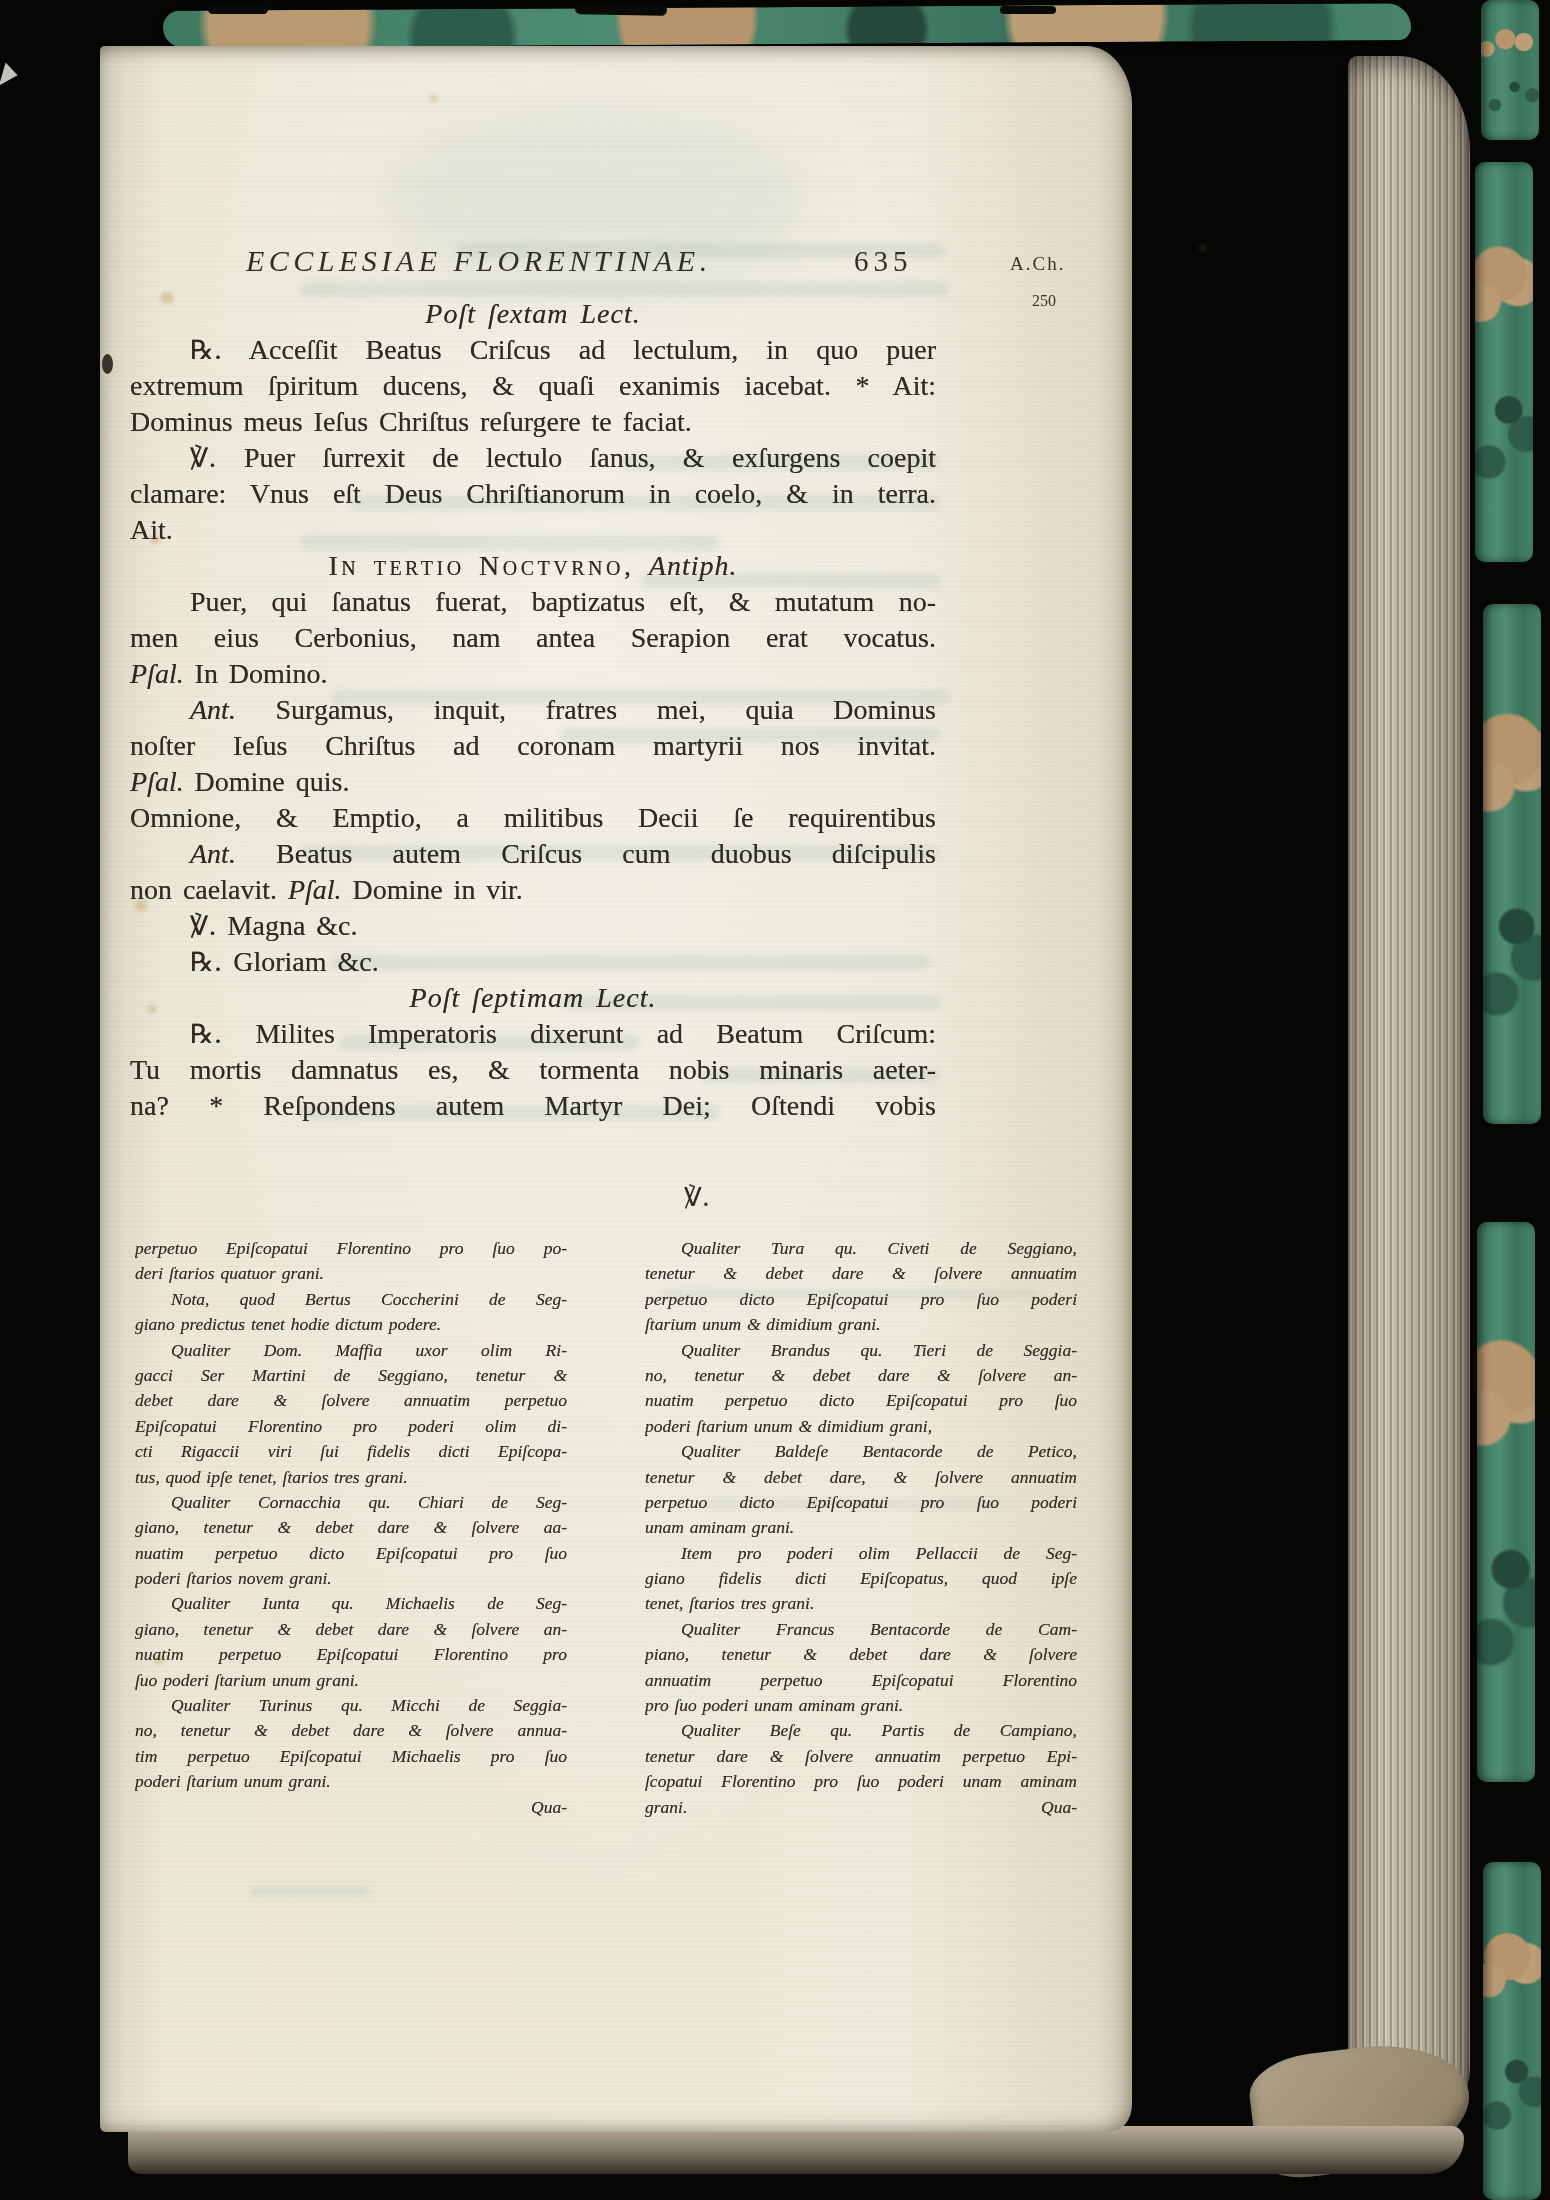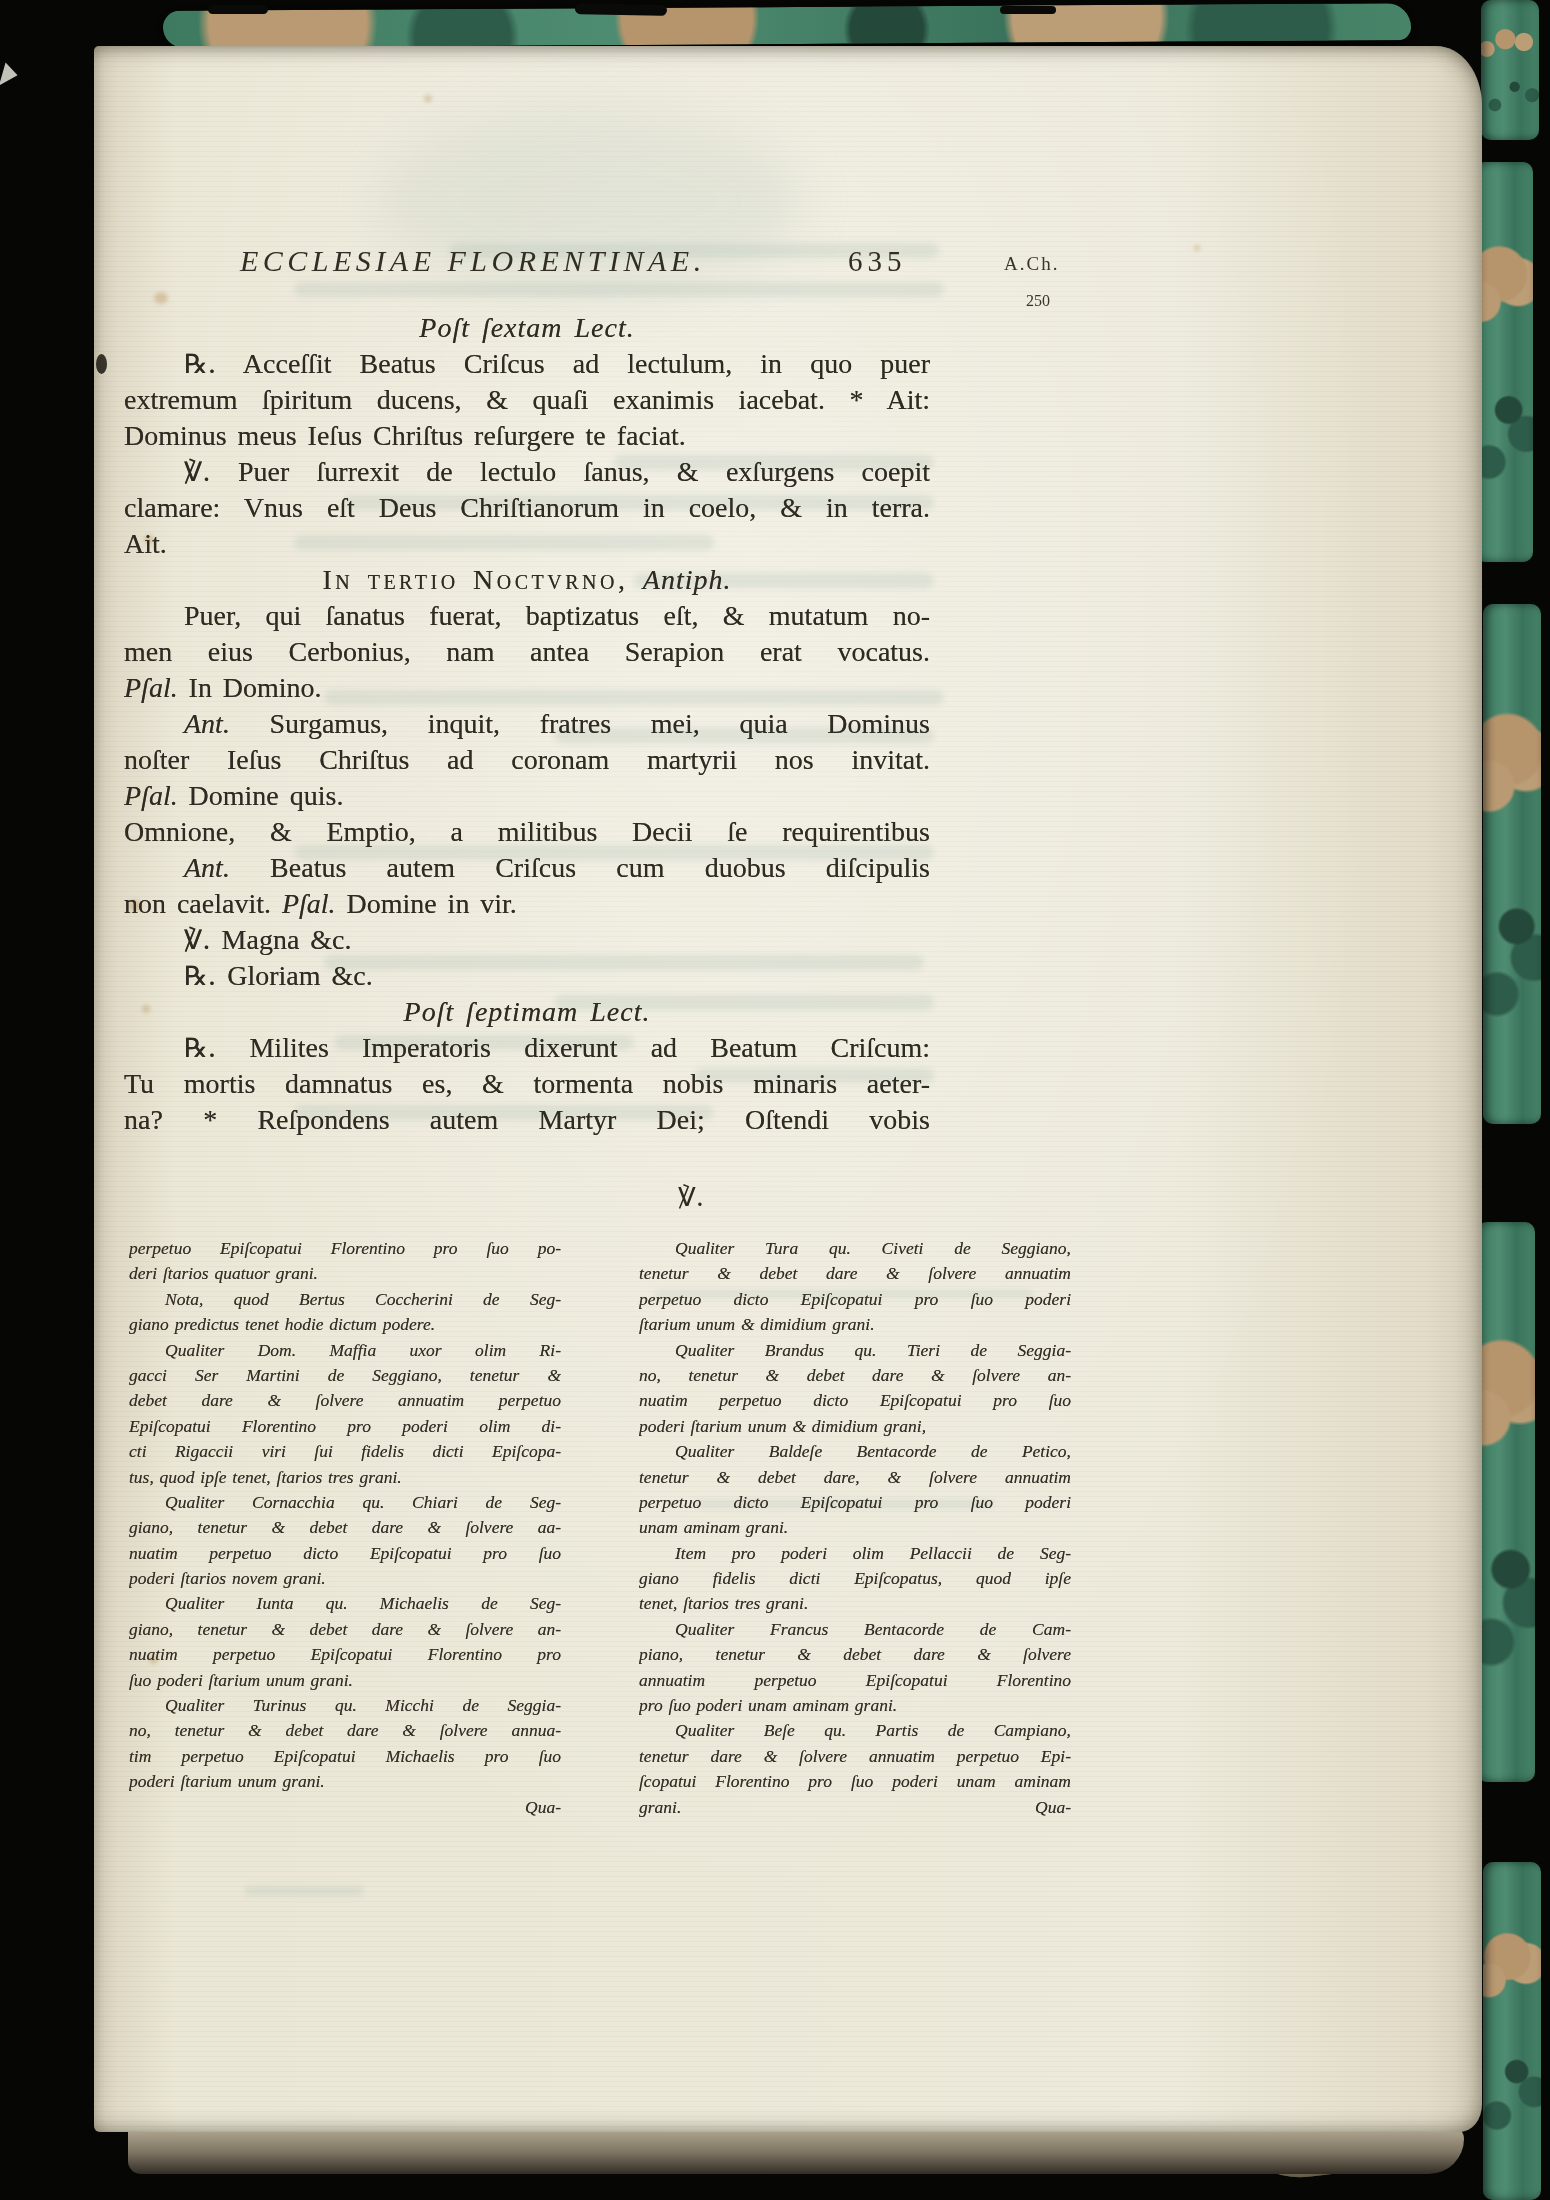--- a/index.html
+++ b/index.html
@@ -45,21 +45,21 @@
     border-radius:8px 22px 60px 22px;}
   .corner-br{position:absolute;left:1252px;top:2048px;width:218px;height:122px;
     background:linear-gradient(135deg,#b0a287,#8c7f66);
     border-radius:38% 60% 68% 30%;transform:rotate(-7deg);
     box-shadow:inset 0 -8px 12px rgba(0,0,0,.4);}
   .gutter-mark{position:absolute;left:2px;top:64px;width:0;height:0;
     border-left:15px solid #d3d3ca;border-top:9px solid rgba(0,0,0,0);
     border-bottom:15px solid rgba(0,0,0,0);transform:rotate(16deg);opacity:.92;}
 
   
-  .paper{position:absolute;left:94px;top:46px;width:1388px;height:2086px;
+  .paper{position:absolute;left:100px;top:46px;width:1032px;height:2086px;
     background:
       radial-gradient(ellipse at 45% 28%, rgba(255,255,255,.34), rgba(255,255,255,0) 62%),
       repeating-linear-gradient(180deg, rgba(115,105,80,.05) 0 1px, rgba(0,0,0,0) 1px 5px),
       linear-gradient(90deg,#dbd5c0,#ebe7d6 6%,#edeadb 78%,#e2dcc8 96%,#d4cdb8);
     border-radius:5px 46px 22px 6px / 5px 60px 28px 6px;
     box-shadow:inset 0 15px 18px -12px rgba(60,55,40,.5),
                inset -18px 0 24px -16px rgba(60,55,40,.4),
                inset 0 -16px 20px -14px rgba(60,55,40,.45),
                inset 16px 0 22px -16px rgba(80,70,50,.3);
     color:#2f2a22;}
@@ -74,21 +74,21 @@
 
   
   .title{position:absolute;left:146px;top:198px;font-style:italic;font-size:30px;
     letter-spacing:4.5px;color:#332e25;white-space:nowrap;}
   .pagenum{position:absolute;left:742px;top:199px;font-size:29px;letter-spacing:5px;color:#332e25;margin-left:12px;}
   .ach{position:absolute;left:910px;top:207px;font-size:19px;letter-spacing:2px;color:#3a342b;}
   .achnum{position:absolute;left:932px;top:246px;font-size:16px;color:#3a342b;}
 
   .main{position:absolute;left:30px;top:250px;width:806px;
     font-size:28px;line-height:36px;word-spacing:.14em;
-    text-shadow:0 0 .6px rgba(47,42,34,.65);margin-top:14px;}
+    text-shadow:0 0 .6px rgba(47,42,34,.65);}
   .line{height:36px;overflow:hidden;}
   .ctr{text-align:center;letter-spacing:1px;}
   .ind{text-indent:60px;}
   .jst{text-align:justify;text-align-last:justify;}
   .it{font-style:italic;}
   .sym{font-family:"DejaVu Serif","DejaVu Sans",serif;font-size:.95em;}
   .smc{font-variant:small-caps;letter-spacing:3.5px;}
 
   .catchword-main{position:absolute;left:584px;top:1136px;font-size:26px;
     font-family:"DejaVu Serif","DejaVu Sans",serif;color:#2f2a22;}

